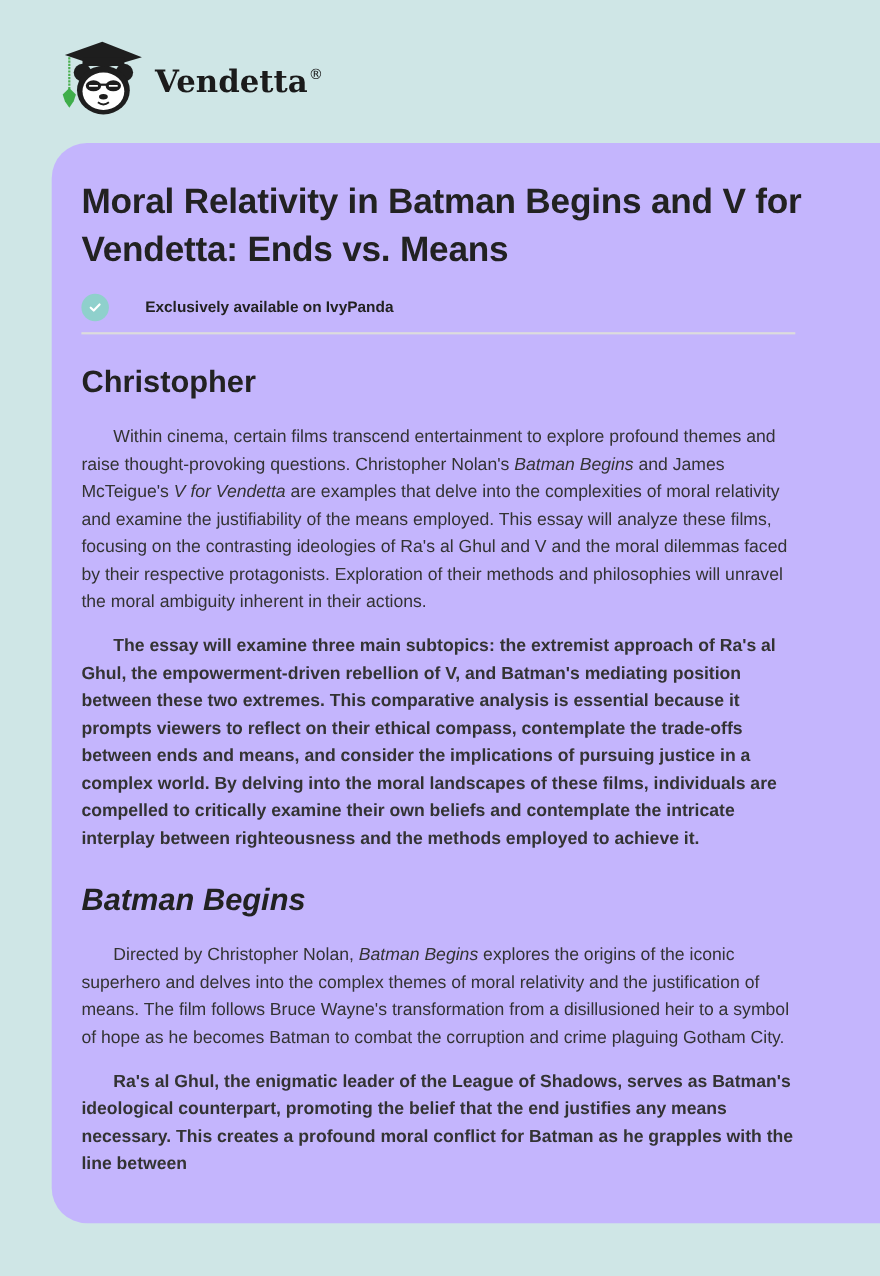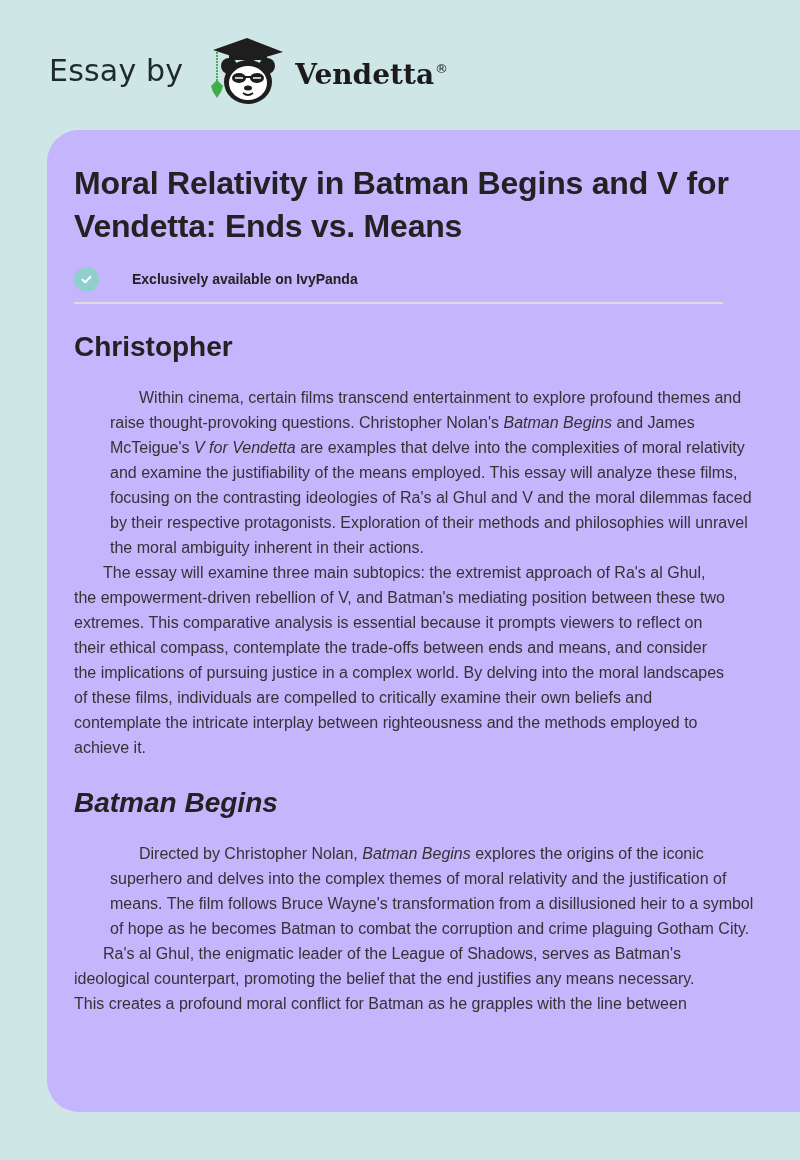--- a/index.html
+++ b/index.html
@@ -115,34 +115,34 @@
     .para {
       margin: 0;
       font-size: 16px;
       line-height: 25px;
       color: #333333;
       text-indent: 29px;
       width: 652px;
     }
     .section-heading + .para {
       margin-top: 20px;
-      margin-left: 36px;
     }
     .para + .para {
+      margin-top: 15px;
+      font-weight: bold;
     }
     .para em {
       font-style: italic;
     }
     .intro-para { margin-top: 22px; }
   </style>
 </head>
 <body>
 
 <header class="brand">
-  <span class="brand-prefix">Essay by</span>
   <svg class="brand-logo" viewBox="0 0 86 72">
 
     <polygon points="10,14 44,2 80,16 46,26" fill="#1e1e1e"></polygon>
     <rect x="26" y="16" width="38" height="8" fill="#1e1e1e"></rect>
 
     <line x1="14" y1="16" x2="14" y2="46" stroke="#4caf50" stroke-width="2" stroke-dasharray="2,1"></line>
 
     <path d="M14 44 L8 50 L10 56 L14 62 L18 56 L20 50 Z" fill="#3fae4a"></path>
 
     <circle cx="26" cy="30" r="8" fill="#1e1e1e"></circle>

